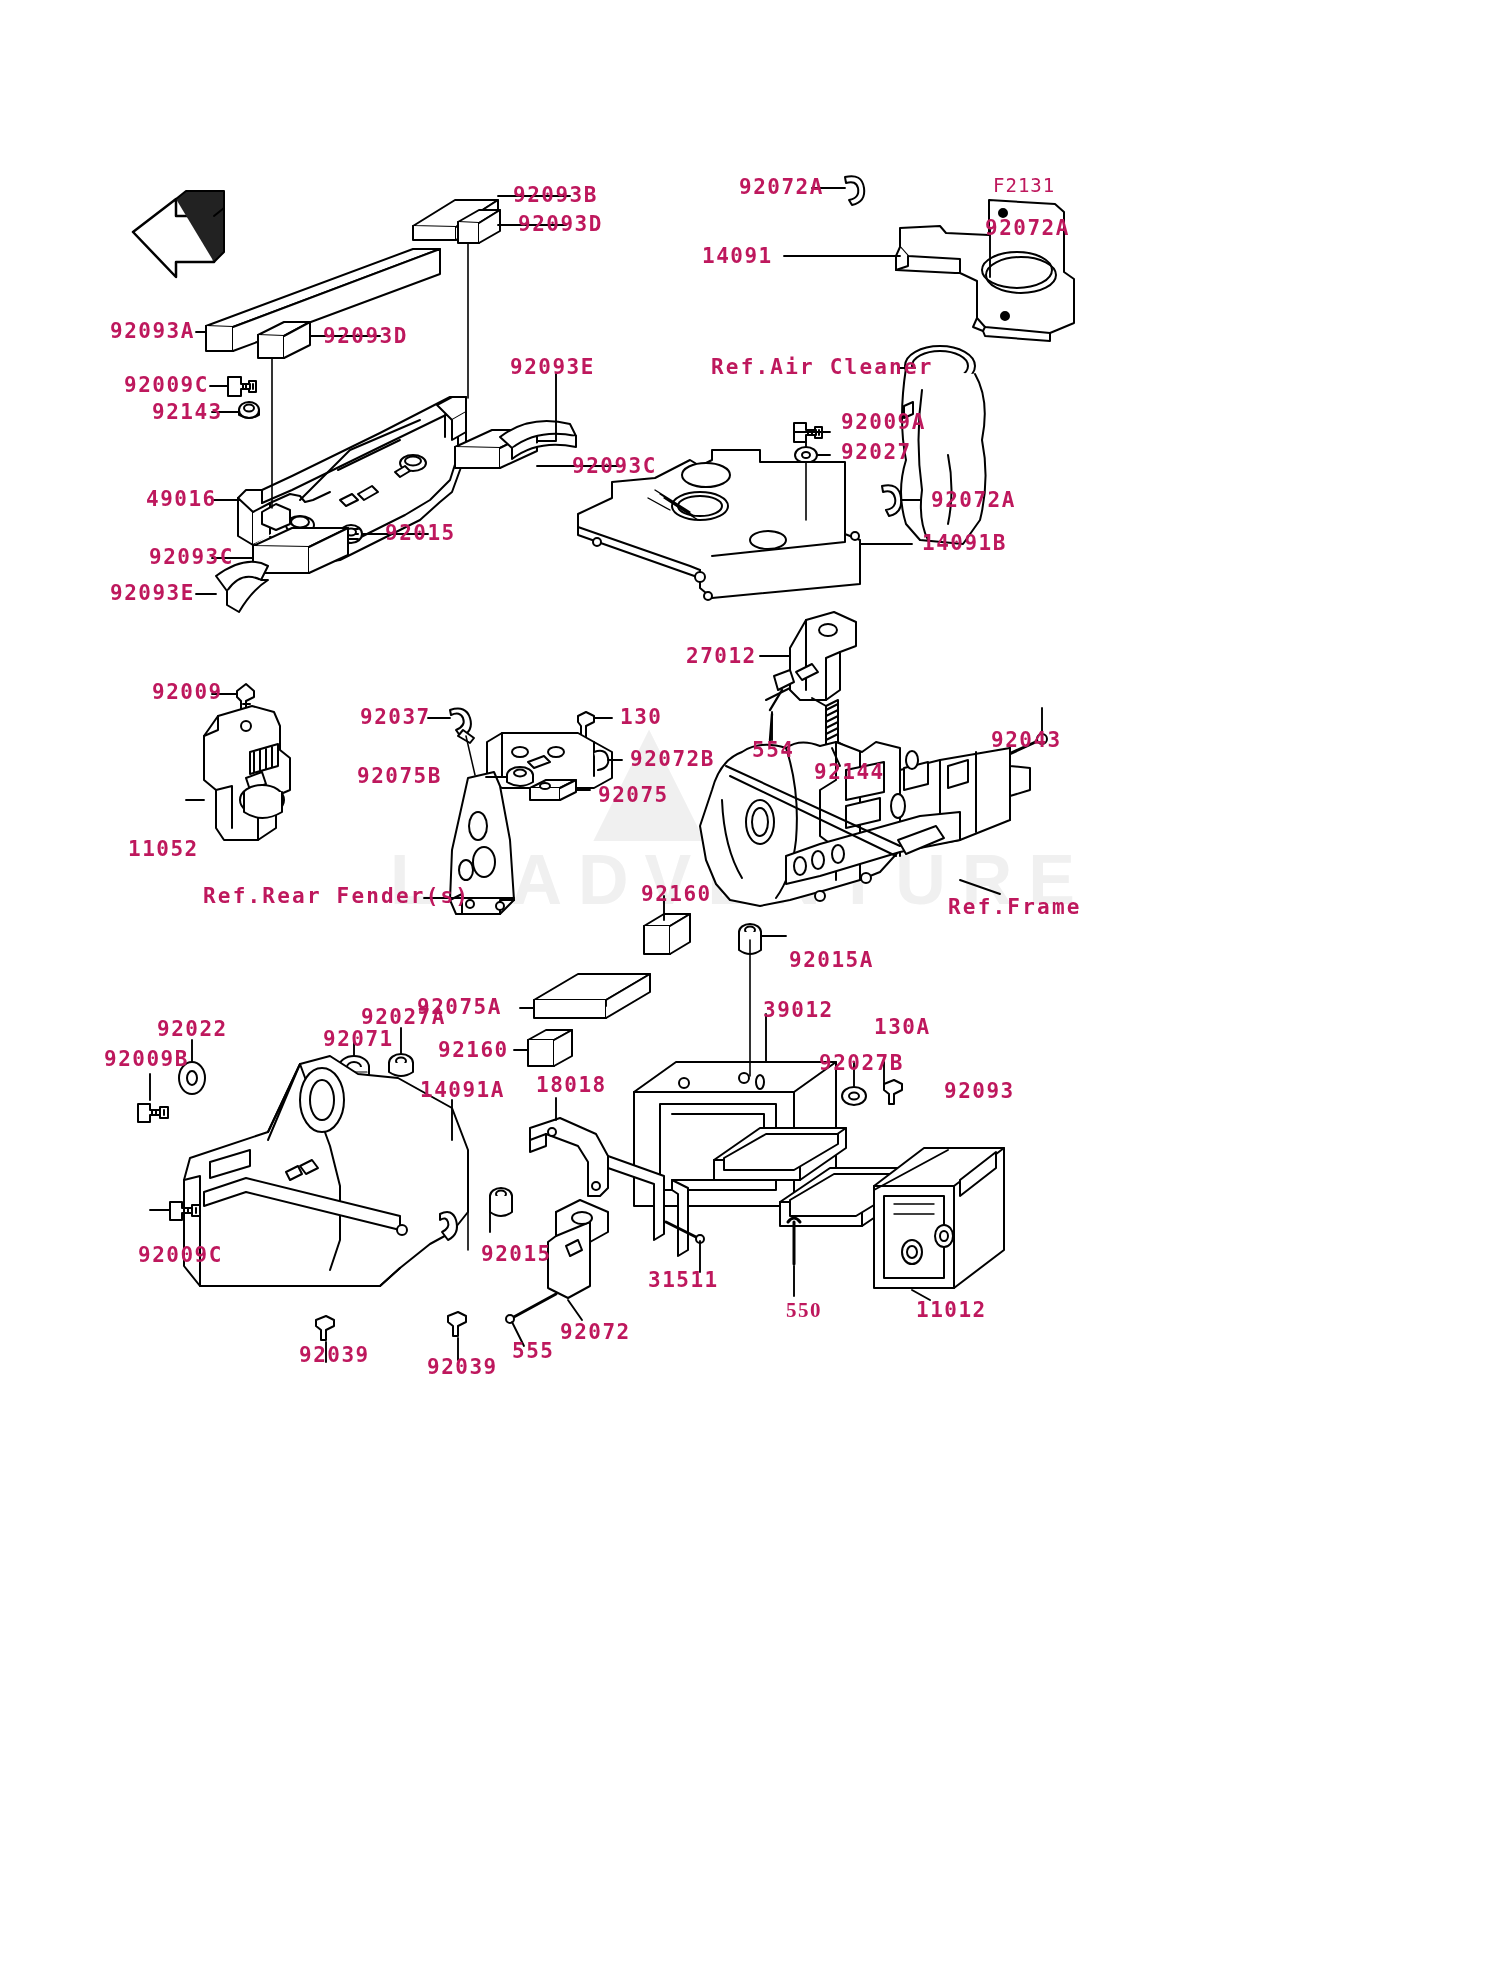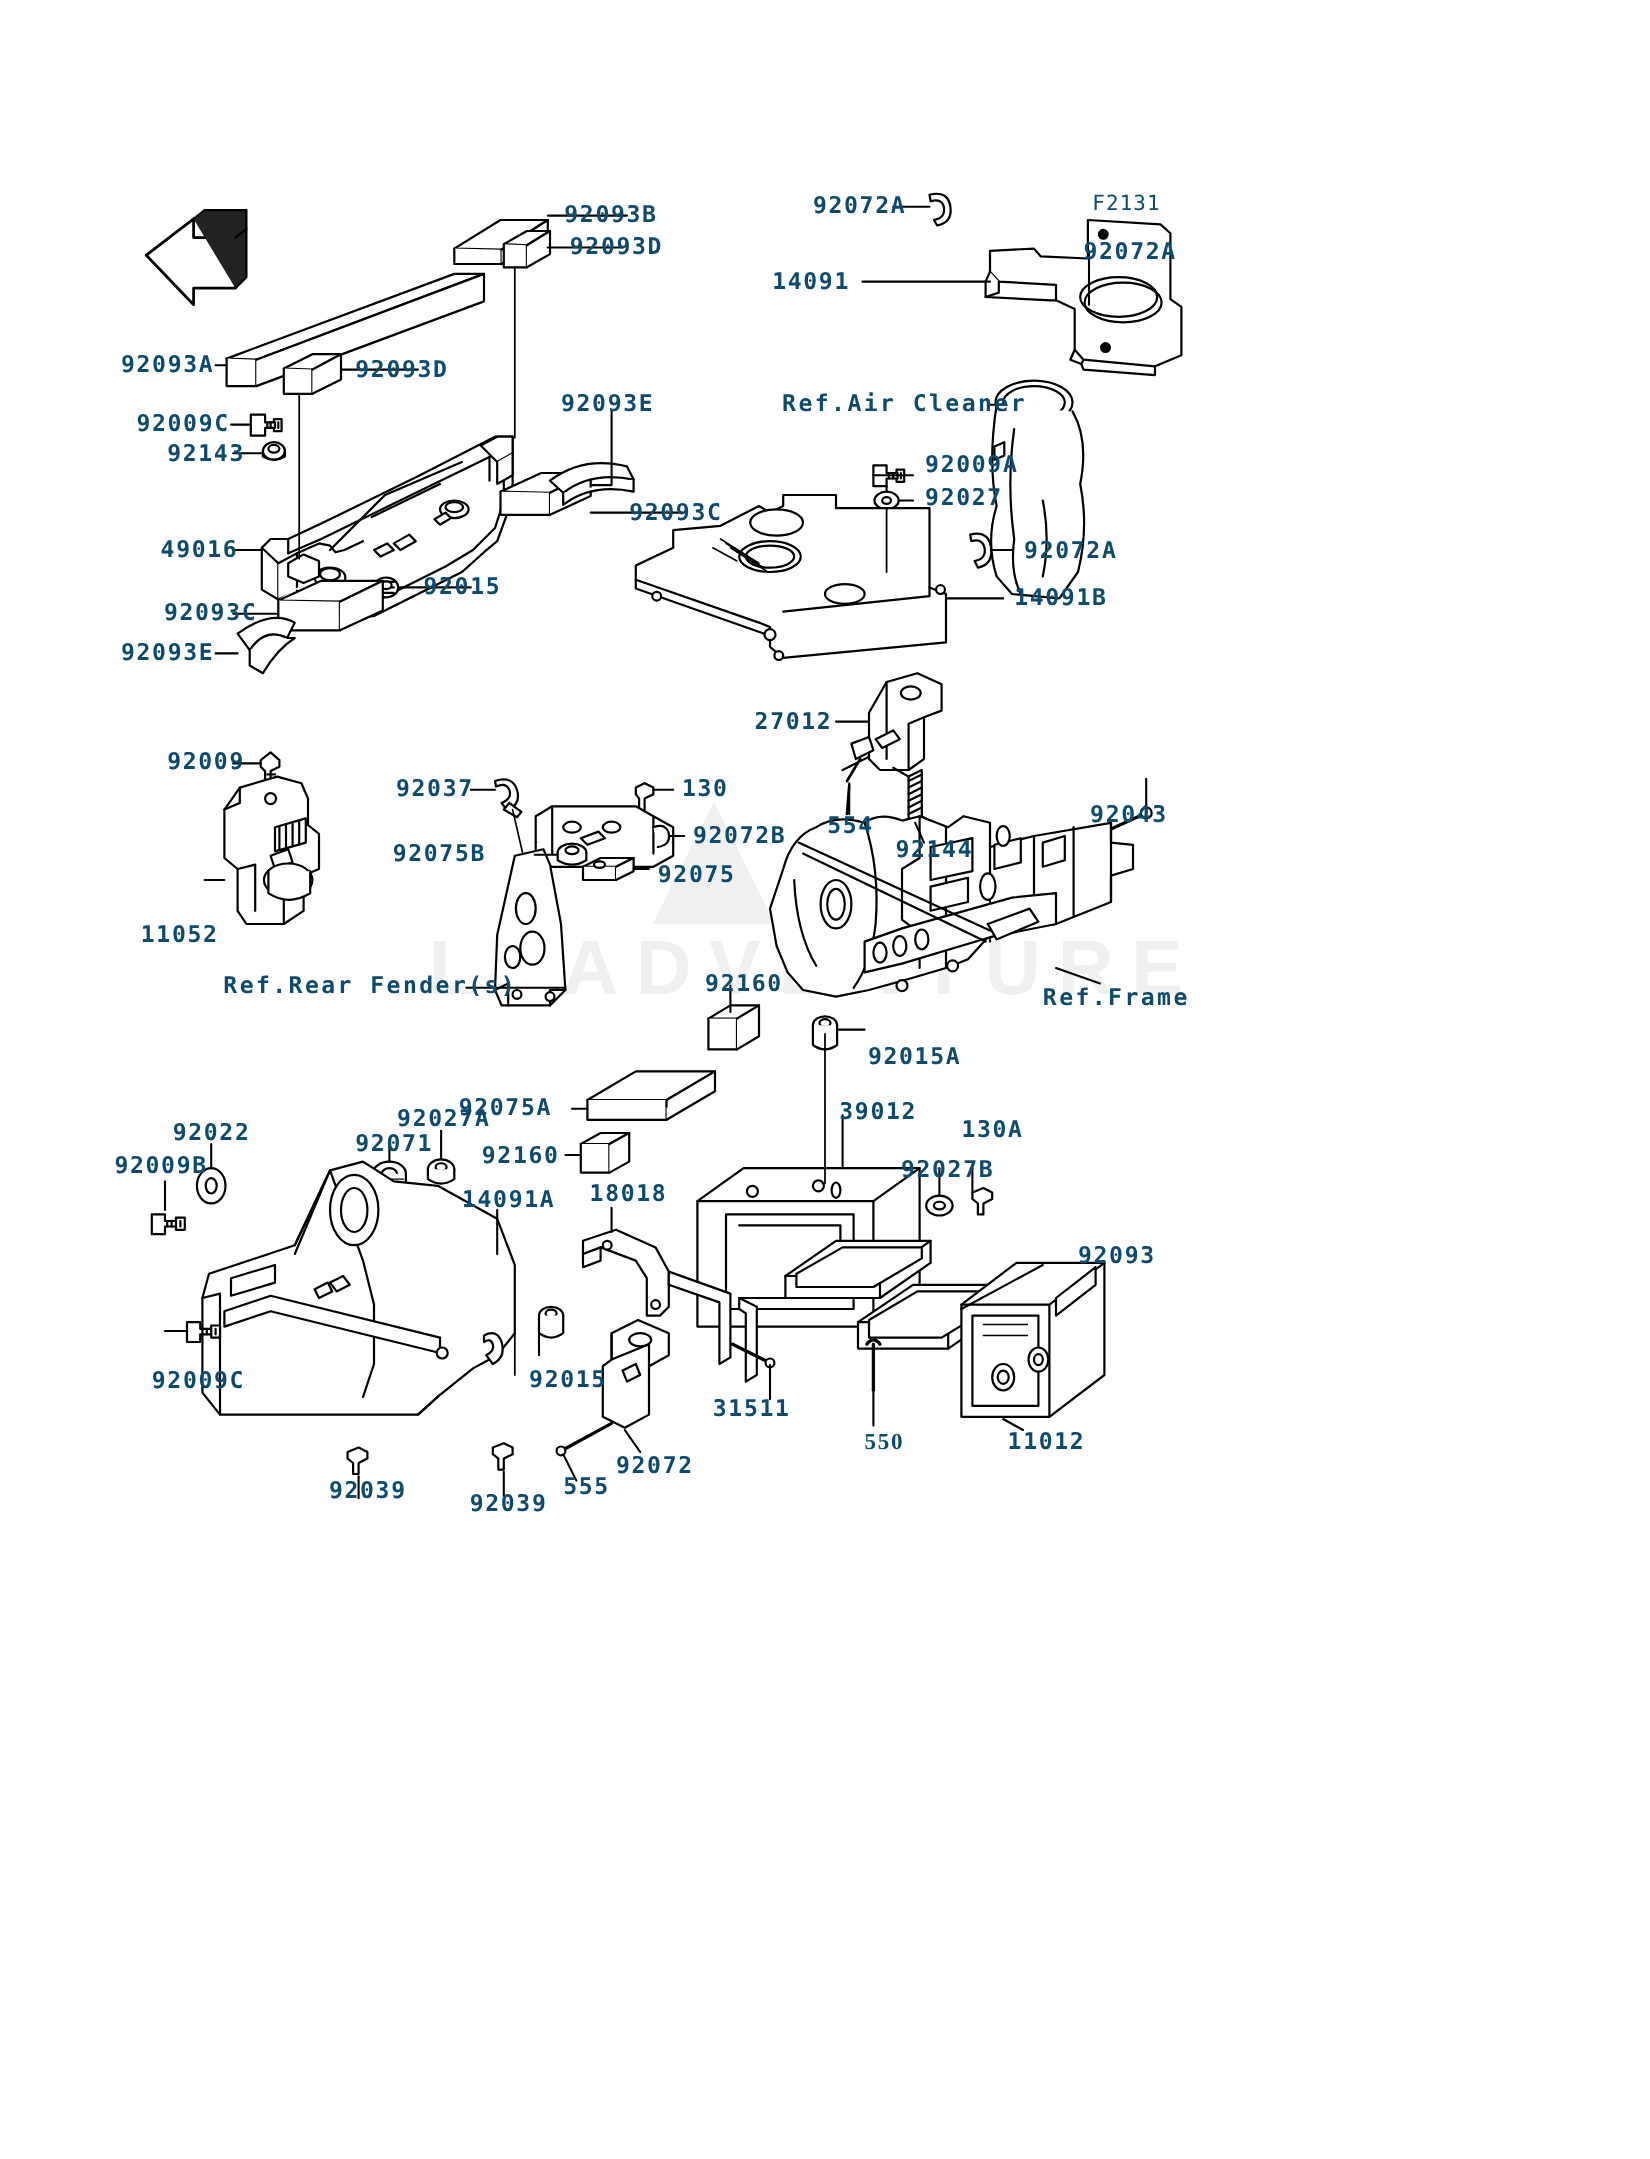--- a/index.html
+++ b/index.html
@@ -7,21 +7,21 @@
     font-family:"DejaVu Sans Mono","Liberation Mono",monospace;
     width:1500px;height:1963px;position:relative;overflow:hidden;
     color:#000;
   }
   #stage{position:absolute;left:0;top:0;width:1500px;height:1963px;}
   svg.layer{position:absolute;left:0;top:0;width:1500px;height:1963px;}
   .lbl{
     position:absolute;
     font-family:"DejaVu Sans Mono","Liberation Mono",monospace;
     font-size:21px;font-weight:bold;letter-spacing:1.5px;
-    white-space:nowrap;color:#0c4a6e;line-height:1;
+    white-space:nowrap;color:#be185d;line-height:1;
   }
   .lbl.ref{font-weight:bold;letter-spacing:2.2px;}
   .lbl.small{font-size:19px;font-weight:normal;letter-spacing:1px;}
   .credit{
     position:absolute;left:0;right:0;bottom:22px;text-align:center;
     font-family:"Liberation Serif","DejaVu Serif",serif;
     font-size:22px;color:#000;letter-spacing:.3px;
   }
   .wm{
     position:absolute;
@@ -584,21 +584,21 @@
   <div class="lbl" style="left:763px;top:1000px;">39012</div>
   <div class="lbl" style="left:874px;top:1017px;">130A</div>
   <div class="lbl" style="left:819px;top:1053px;">92027B</div>
   <div class="lbl" style="left:361px;top:1007px;">92027A</div>
   <div class="lbl" style="left:323px;top:1029px;">92071</div>
   <div class="lbl" style="left:157px;top:1019px;">92022</div>
   <div class="lbl" style="left:104px;top:1049px;">92009B</div>
   <div class="lbl" style="left:438px;top:1040px;">92160</div>
   <div class="lbl" style="left:536px;top:1075px;">18018</div>
   <div class="lbl" style="left:420px;top:1080px;">14091A</div>
-  <div class="lbl" style="left:944px;top:1131px;margin-left:36px;">92093</div>
+  <div class="lbl" style="left:944px;top:1081px;">92093</div>
   <div class="lbl" style="left:138px;top:1245px;">92009C</div>
   <div class="lbl" style="left:481px;top:1244px;">92015</div>
   <div class="lbl" style="left:648px;top:1270px;">31511</div>
   <div class="lbl" style="left:786px;top:1300px;font-family:Liberation Serif, serif;">550</div>
   <div class="lbl" style="left:916px;top:1300px;">11012</div>
   <div class="lbl" style="left:299px;top:1345px;">92039</div>
   <div class="lbl" style="left:427px;top:1357px;">92039</div>
   <div class="lbl" style="left:512px;top:1341px;">555</div>
   <div class="lbl" style="left:560px;top:1322px;">92072</div>
 

